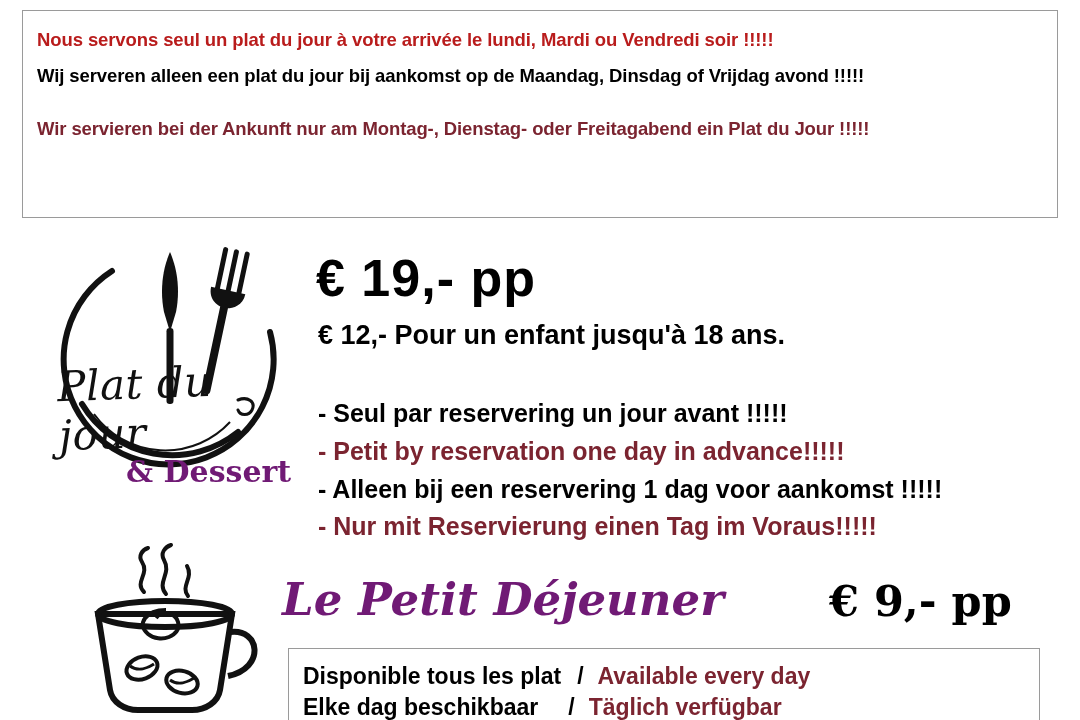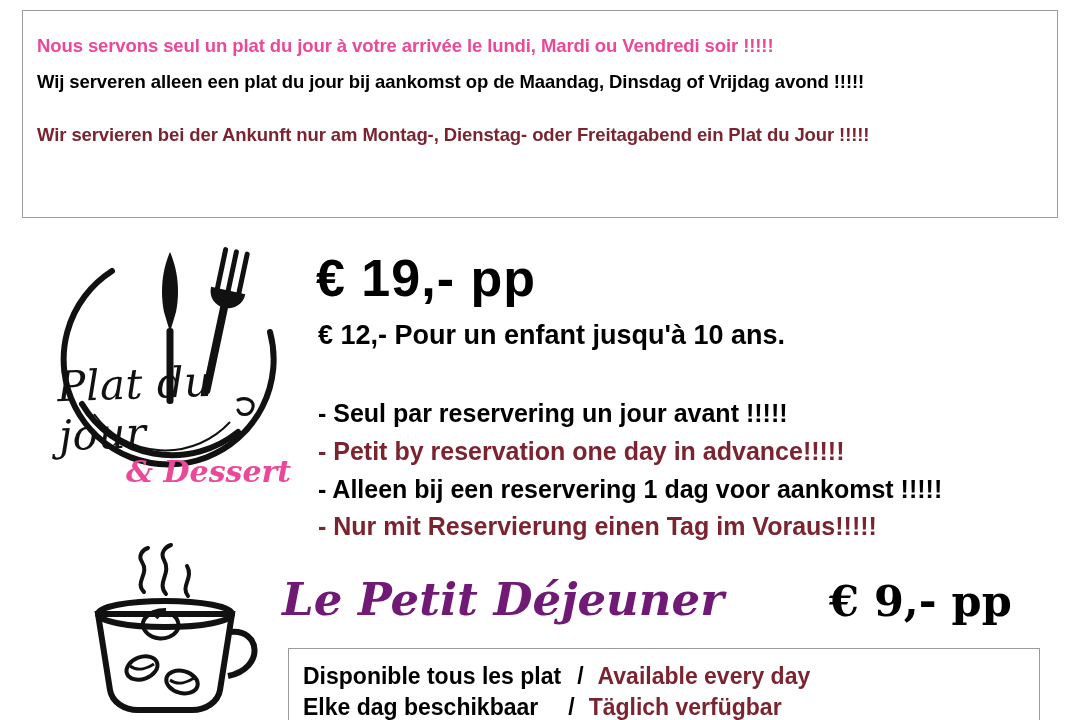--- a/index.html
+++ b/index.html
@@ -28,21 +28,21 @@
     padding: 14px 14px 0 14px;
   }
   .notice-line {
     font-size: 18.5px;
     font-weight: bold;
     letter-spacing: -0.1px;
     line-height: 1.2;
     margin: 0 0 0 0;
     white-space: nowrap;
   }
-  .nl1 { margin-top: 10px; color: #ec4899; }
+  .nl1 { margin-top: 4px; color: #b91c1c; }
   .nl2 { margin-top: 31px; color: #7b2430; }
   .nl3 { margin-top: 14px; color: #000000; }
   .nl4 { margin-top: 31px; color: #7b2430; }
 
   
   .logo-wrap {
     position: absolute;
     left: 42px;
     top: 236px;
     width: 260px;
@@ -60,22 +60,21 @@
     color: #111;
     transform: rotate(-2deg);
   }
   .logo-dessert {
     position: absolute;
     left: 84px;
     top: 218px;
     font-family: "DejaVu Serif", serif;
     font-weight: bold;
     font-size: 30px;
-    color: #ec4899;
-    font-style: italic;
+    color: #701a75;
   }
 
   
   .price-main {
     position: absolute;
     left: 316px;
     top: 248px;
     font-size: 52px;
     font-weight: bold;
     letter-spacing: 1px;
@@ -187,21 +186,21 @@
       <rect x="187" y="70" width="8" height="92" rx="4" fill="#111"></rect>
     </g>
 
     <path d="M 196 164 C 206 160 214 166 210 174 C 207 180 198 180 196 174" fill="none" stroke="#111" stroke-width="3" stroke-linecap="round"></path>
   </svg>
   <div class="logo-script">Plat du jour</div>
   <div class="logo-dessert">&amp; Dessert</div>
 </div>
 
 <div class="price-main">€  19,- pp</div>
-<div class="price-child">€ 12,- Pour un enfant jusqu'à  10 ans.</div>
+<div class="price-child">€ 12,- Pour un enfant jusqu'à  18 ans.</div>
 
 <div class="cond cond1">- Seul par reservering un jour avant !!!!!</div>
 <div class="cond cond2">- Petit by reservation one day in advance!!!!!</div>
 <div class="cond cond3">- Alleen bij een reservering 1 dag voor aankomst !!!!!</div>
 <div class="cond cond4">- Nur mit Reservierung einen Tag im Voraus!!!!!</div>
 
 <div class="breakfast-title">Le Petit Déjeuner</div>
 <div class="breakfast-price">€ 9,- pp</div>
 
 <div class="cup-wrap">

